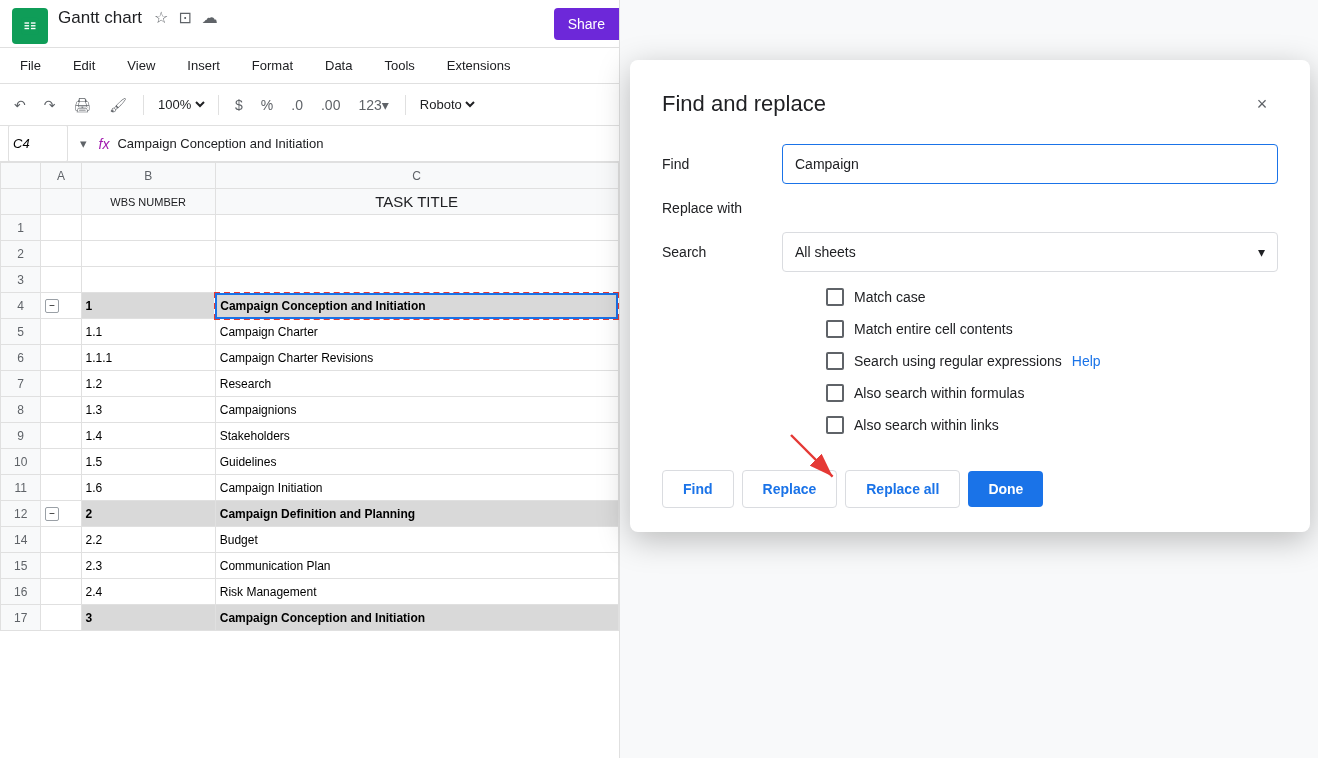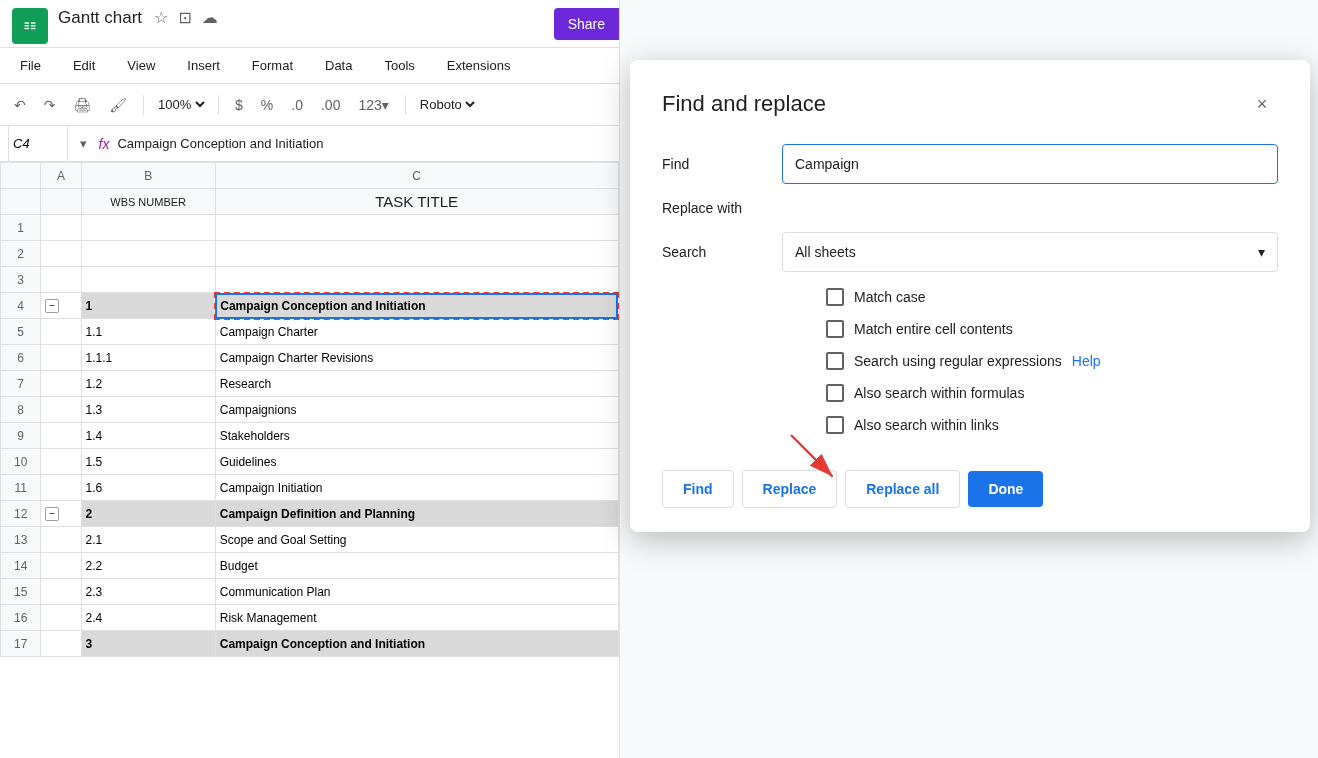--- a/index.html
+++ b/index.html
@@ -466,26 +466,20 @@
             <td>1.6</td>
             <td>Campaign Initiation</td>
           </tr>
           <tr>
             <td class="row-num">12</td>
             <td><span style="display:inline-block;width:14px;height:14px;border:1px solid #9aa0a6;border-radius:2px;text-align:center;line-height:12px;font-size:10px;cursor:pointer;">−</span></td>
             <td style="background: rgb(217, 217, 217); font-weight: 700;">2</td>
             <td style="background: rgb(217, 217, 217); font-weight: 700;">Campaign Definition and Planning</td>
           </tr>
           <tr>
-            <td class="row-num">13</td>
-            <td></td>
-            <td>2.1</td>
-            <td>Scope and Goal Setting</td>
-          </tr>
-          <tr>
             <td class="row-num">14</td>
             <td></td>
             <td>2.2</td>
             <td>Budget</td>
           </tr>
           <tr>
             <td class="row-num">15</td>
             <td></td>
             <td>2.3</td>
             <td>Communication Plan</td>

